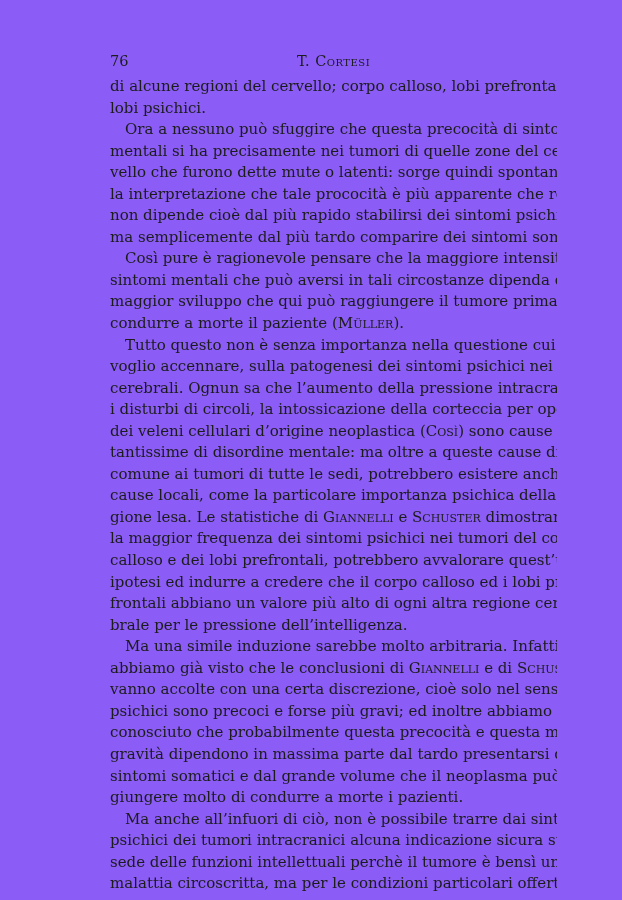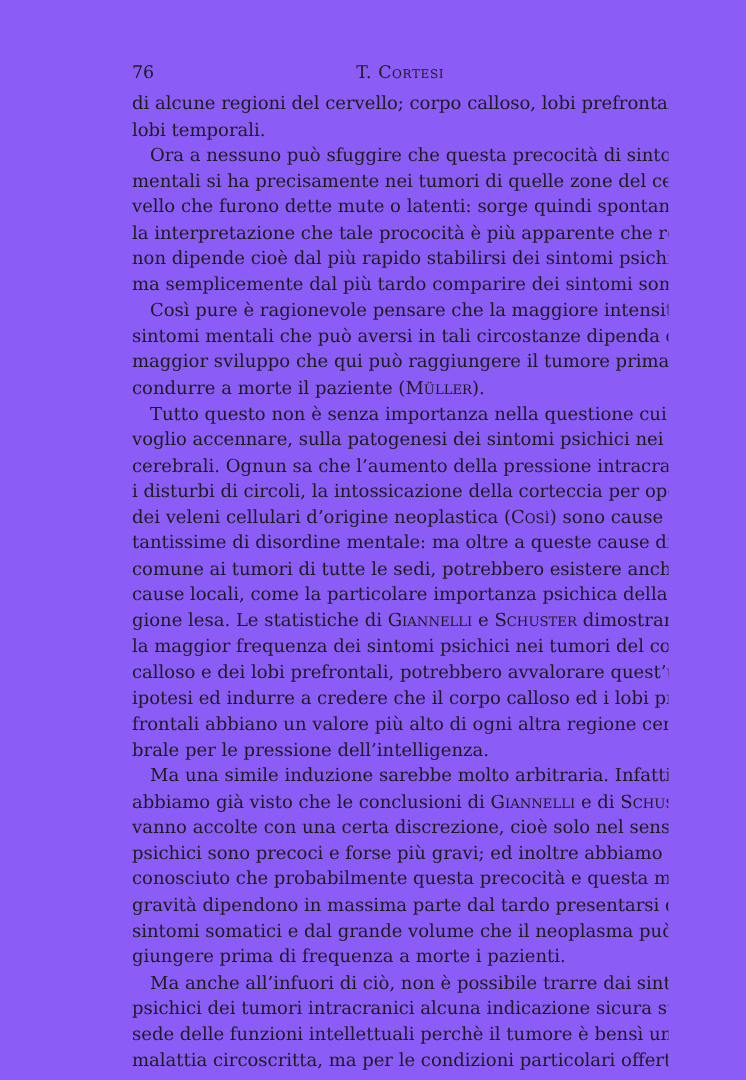--- a/index.html
+++ b/index.html
@@ -38,21 +38,21 @@
 </head>
 <body>
 
 <div class="page">
   <div class="header">
     <span class="page-number">76</span>
     <span class="running-title sc">T. Cortesi</span>
   </div>
   <div class="body-text" id="body-text">
       <span class="line">di alcune regioni del cervello; corpo calloso, lobi prefrontali,</span>
-      <span class="line last">lobi temporali.</span>
+      <span class="line last">lobi psichici.</span>
       <span class="line indent">Ora a nessuno può sfuggire che questa precocità di sintomi</span>
       <span class="line">mentali si ha precisamente nei tumori di quelle zone del cer-</span>
       <span class="line">vello che furono dette mute o latenti: sorge quindi spontanea</span>
       <span class="line">la interpretazione che tale prococità è più apparente che reale;</span>
       <span class="line">non dipende cioè dal più rapido stabilirsi dei sintomi psichici,</span>
       <span class="line last">ma semplicemente dal più tardo comparire dei sintomi somatici.</span>
       <span class="line indent">Così pure è ragionevole pensare che la maggiore intensità dei</span>
       <span class="line">sintomi mentali che può aversi in tali circostanze dipenda dal</span>
       <span class="line">maggior sviluppo che qui può raggiungere il tumore prima di</span>
       <span class="line last">condurre a morte il paziente (<span class="sc">Müller</span>).</span>
@@ -70,19 +70,19 @@
       <span class="line">ipotesi ed indurre a credere che il corpo calloso ed i lobi pre-</span>
       <span class="line">frontali abbiano un valore più alto di ogni altra regione cere-</span>
       <span class="line last">brale per le pressione dell’intelligenza.</span>
       <span class="line indent">Ma una simile induzione sarebbe molto arbitraria. Infatti noi</span>
       <span class="line">abbiamo già visto che le conclusioni di <span class="sc">Giannelli</span> e di <span class="sc">Schuster</span></span>
       <span class="line">vanno accolte con una certa discrezione, cioè solo nel senso che</span>
       <span class="line">psichici sono precoci e forse più gravi; ed inoltre abbiamo ri-</span>
       <span class="line">conosciuto che probabilmente questa precocità e questa maggior</span>
       <span class="line">gravità dipendono in massima parte dal tardo presentarsi dei</span>
       <span class="line">sintomi somatici e dal grande volume che il neoplasma può rag-</span>
-      <span class="line last">giungere prima di frequenza a morte i pazienti.</span>
+      <span class="line last">giungere molto di condurre a morte i pazienti.</span>
       <span class="line indent">Ma anche all’infuori di ciò, non è possibile trarre dai sintomi</span>
       <span class="line">psichici dei tumori intracranici alcuna indicazione sicura sulla</span>
       <span class="line">sede delle funzioni intellettuali perchè il tumore è bensì una</span>
       <span class="line">malattia circoscritta, ma per le condizioni particolari offerte dalla</span>
     </div>
 </div>
 
 </body></html>

